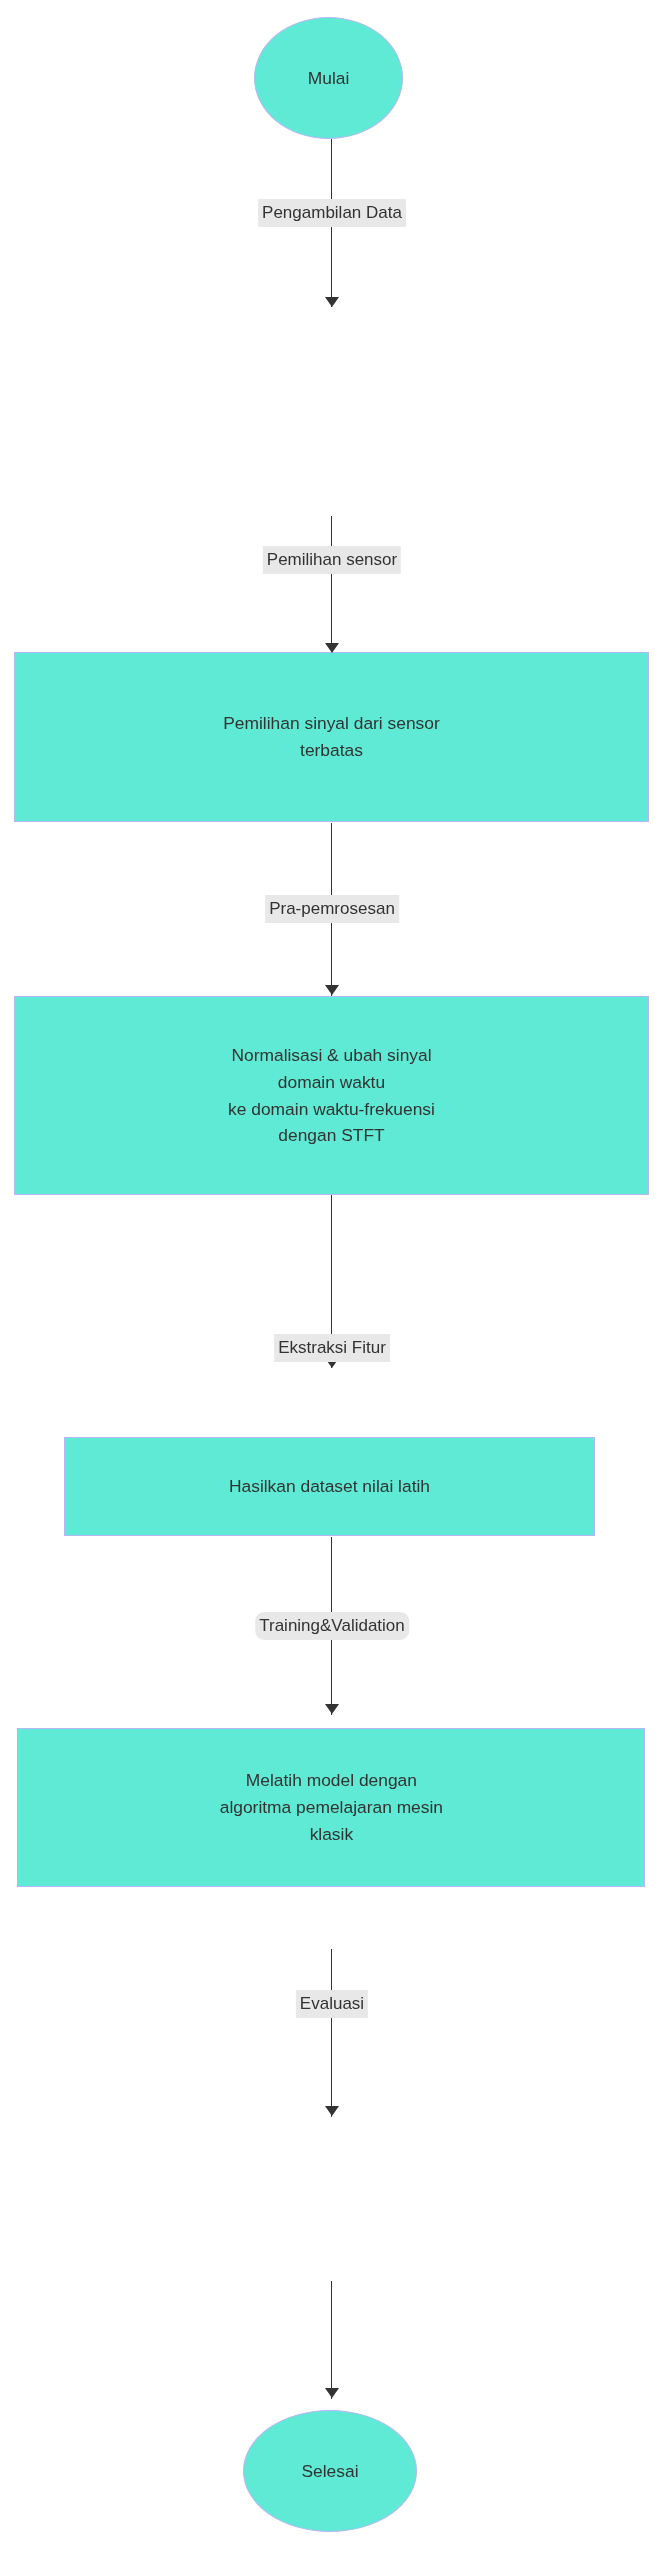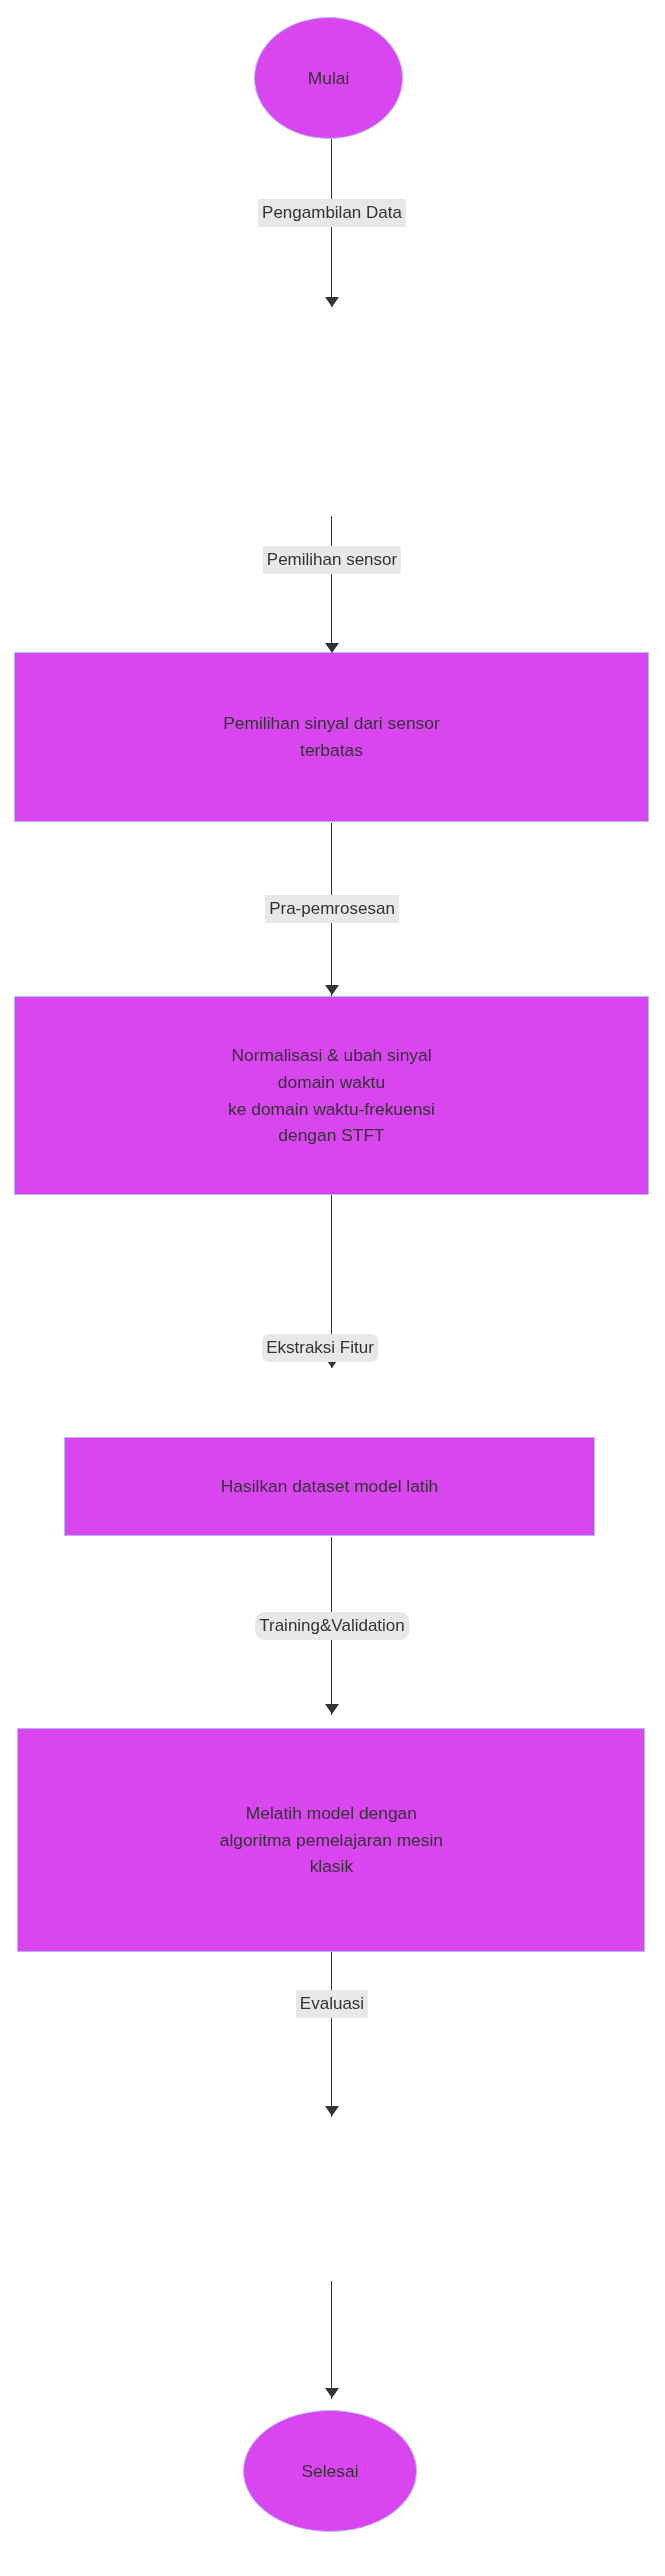--- a/index.html
+++ b/index.html
@@ -13,21 +13,21 @@
     position: relative;
     width: 666px;
     height: 2576px;
     background: #ffffff;
     overflow: hidden;
   }
 
   
   .node {
     position: absolute;
-    background: #d946ef;
+    background: #5eead4;
     border: 1.3px solid #b6b6f8;
     color: #333333;
     display: flex;
     align-items: center;
     justify-content: center;
     text-align: center;
     line-height: 1.55;
     font-size: 17.4px;
     font-family: "Liberation Sans", sans-serif;
     white-space: pre-line;
@@ -92,29 +92,29 @@
   <div class="arrow-head" style="left:325px; top:985px;"></div>
   <div class="edge-label" style="left:332px; top:895px;">Pra-pemrosesan</div>
 
   <div class="node" style="left:14px; top:996px; width:635px; height:199px;">Normalisasi &amp; ubah sinyal
 domain waktu
 ke domain waktu-frekuensi
 dengan STFT</div>
 
   <div class="edge-line" style="left:331px; top:1194px; height:174px;"></div>
   <div class="arrow-head" style="left:325px; top:1358px;"></div>
-  <div class="edge-label" style="left:320px; top:1334px;border-radius:7px;">Ekstraksi Fitur</div>
+  <div class="edge-label" style="left:332px; top:1334px;">Ekstraksi Fitur</div>
 
-  <div class="node" style="left:64px; top:1437px; width:531px; height:99px;">Hasilkan dataset model latih</div>
+  <div class="node" style="left:64px; top:1437px; width:531px; height:99px;">Hasilkan dataset nilai latih</div>
 
   <div class="edge-line" style="left:331px; top:1537px; height:178px;"></div>
   <div class="arrow-head" style="left:325px; top:1704px;"></div>
   <div class="edge-label" style="left:332px; top:1612px;border-radius:9px;">Training&amp;Validation</div>
 
-  <div class="node" style="left:17.4px; top:1728px; width:628px; height:224px;">Melatih model dengan
+  <div class="node" style="left:17.4px; top:1728px; width:628px; height:159px;">Melatih model dengan
 algoritma pemelajaran mesin
 klasik</div>
 
   <div class="edge-line" style="left:331px; top:1949px; height:168px;"></div>
   <div class="arrow-head" style="left:325px; top:2106px;"></div>
   <div class="edge-label" style="left:332px; top:1990px;">Evaluasi</div>
 
 
   <div class="edge-line" style="left:331px; top:2281px; height:118px;"></div>
   <div class="arrow-head" style="left:325px; top:2388px;"></div>

